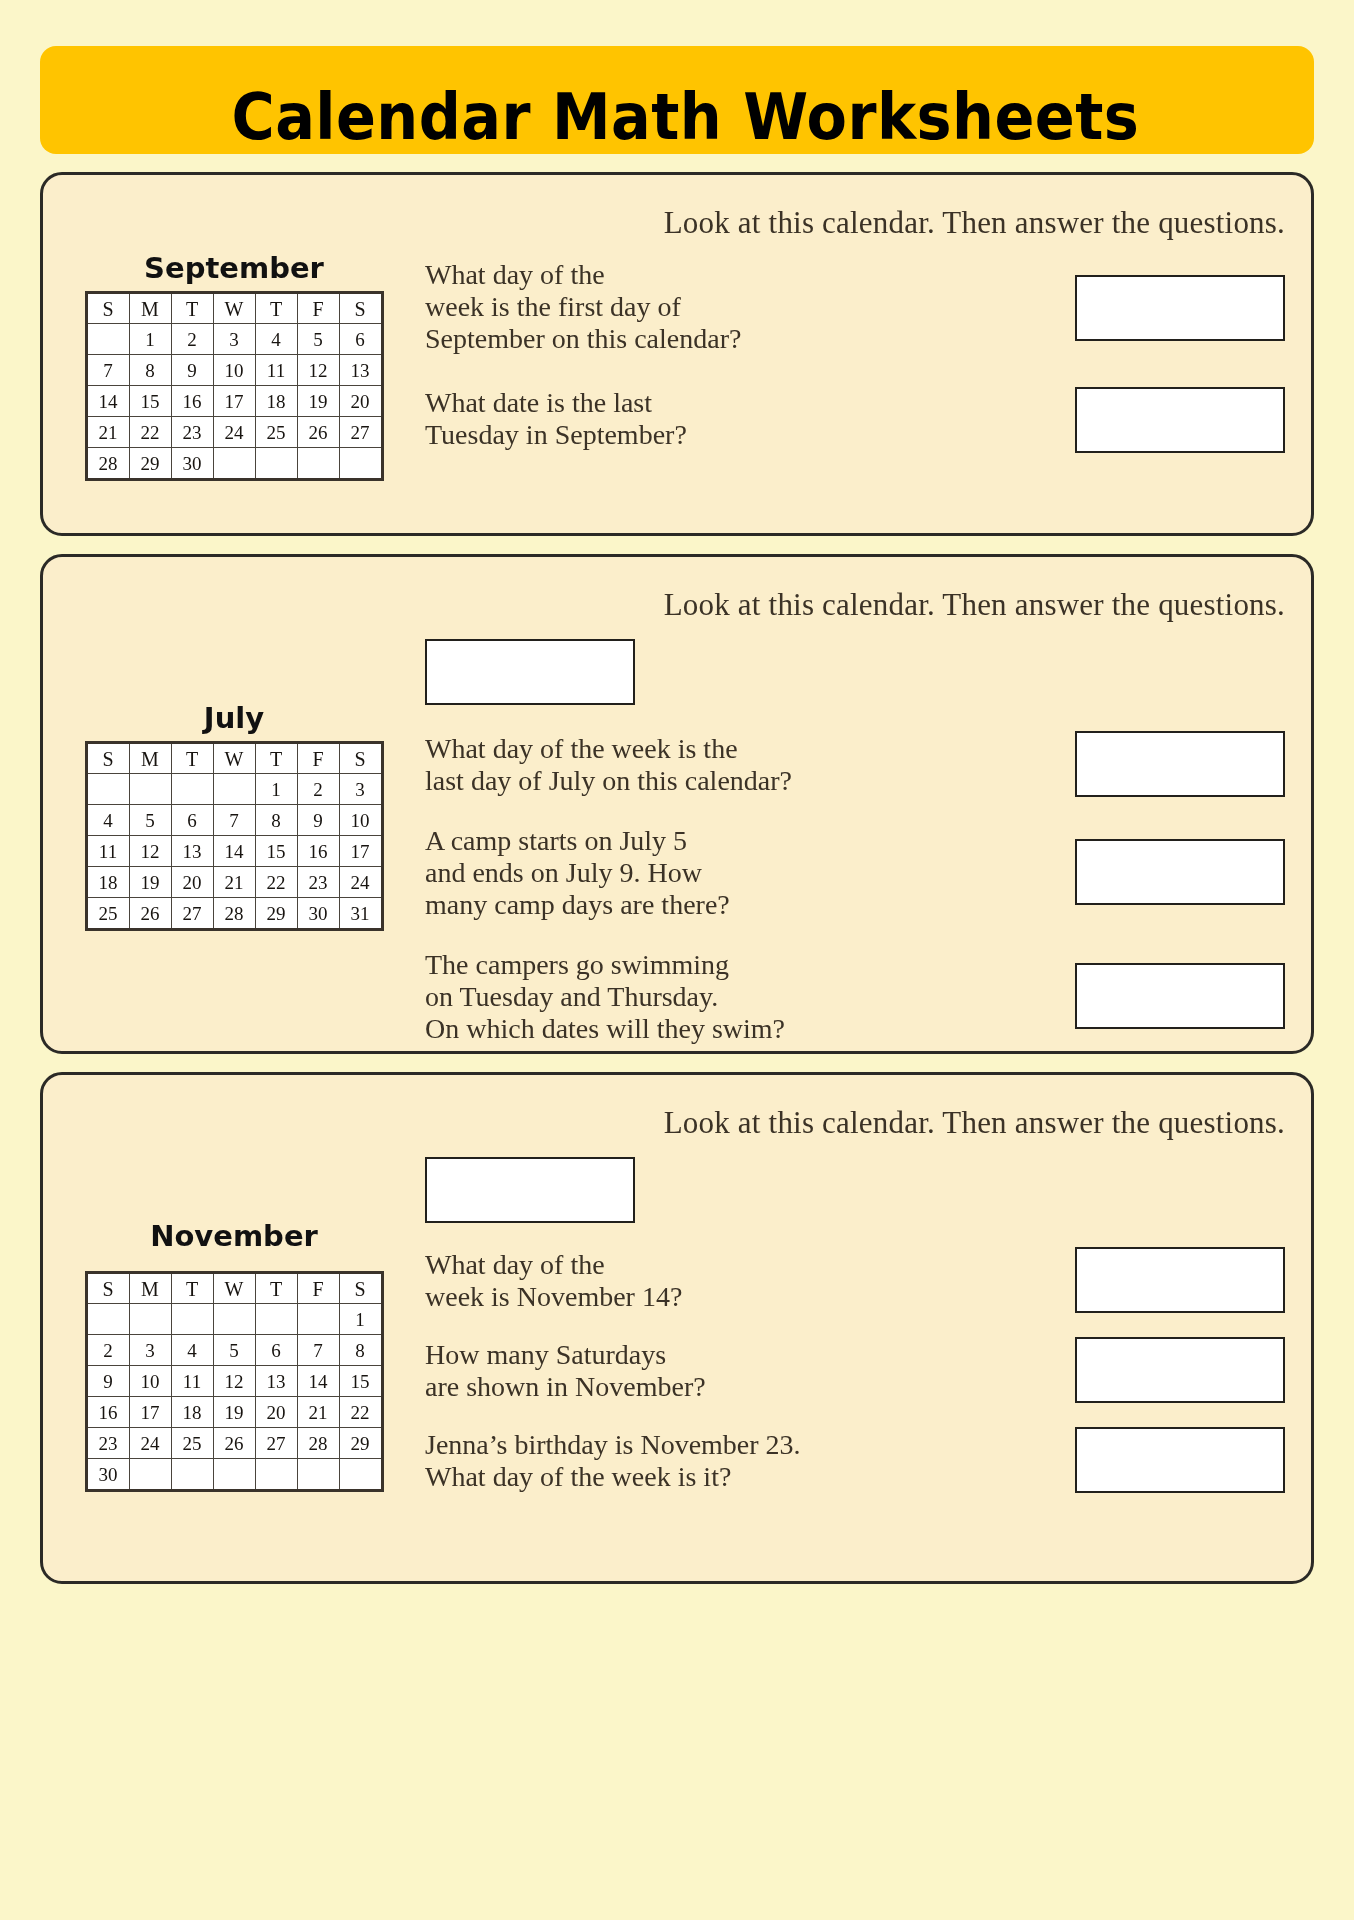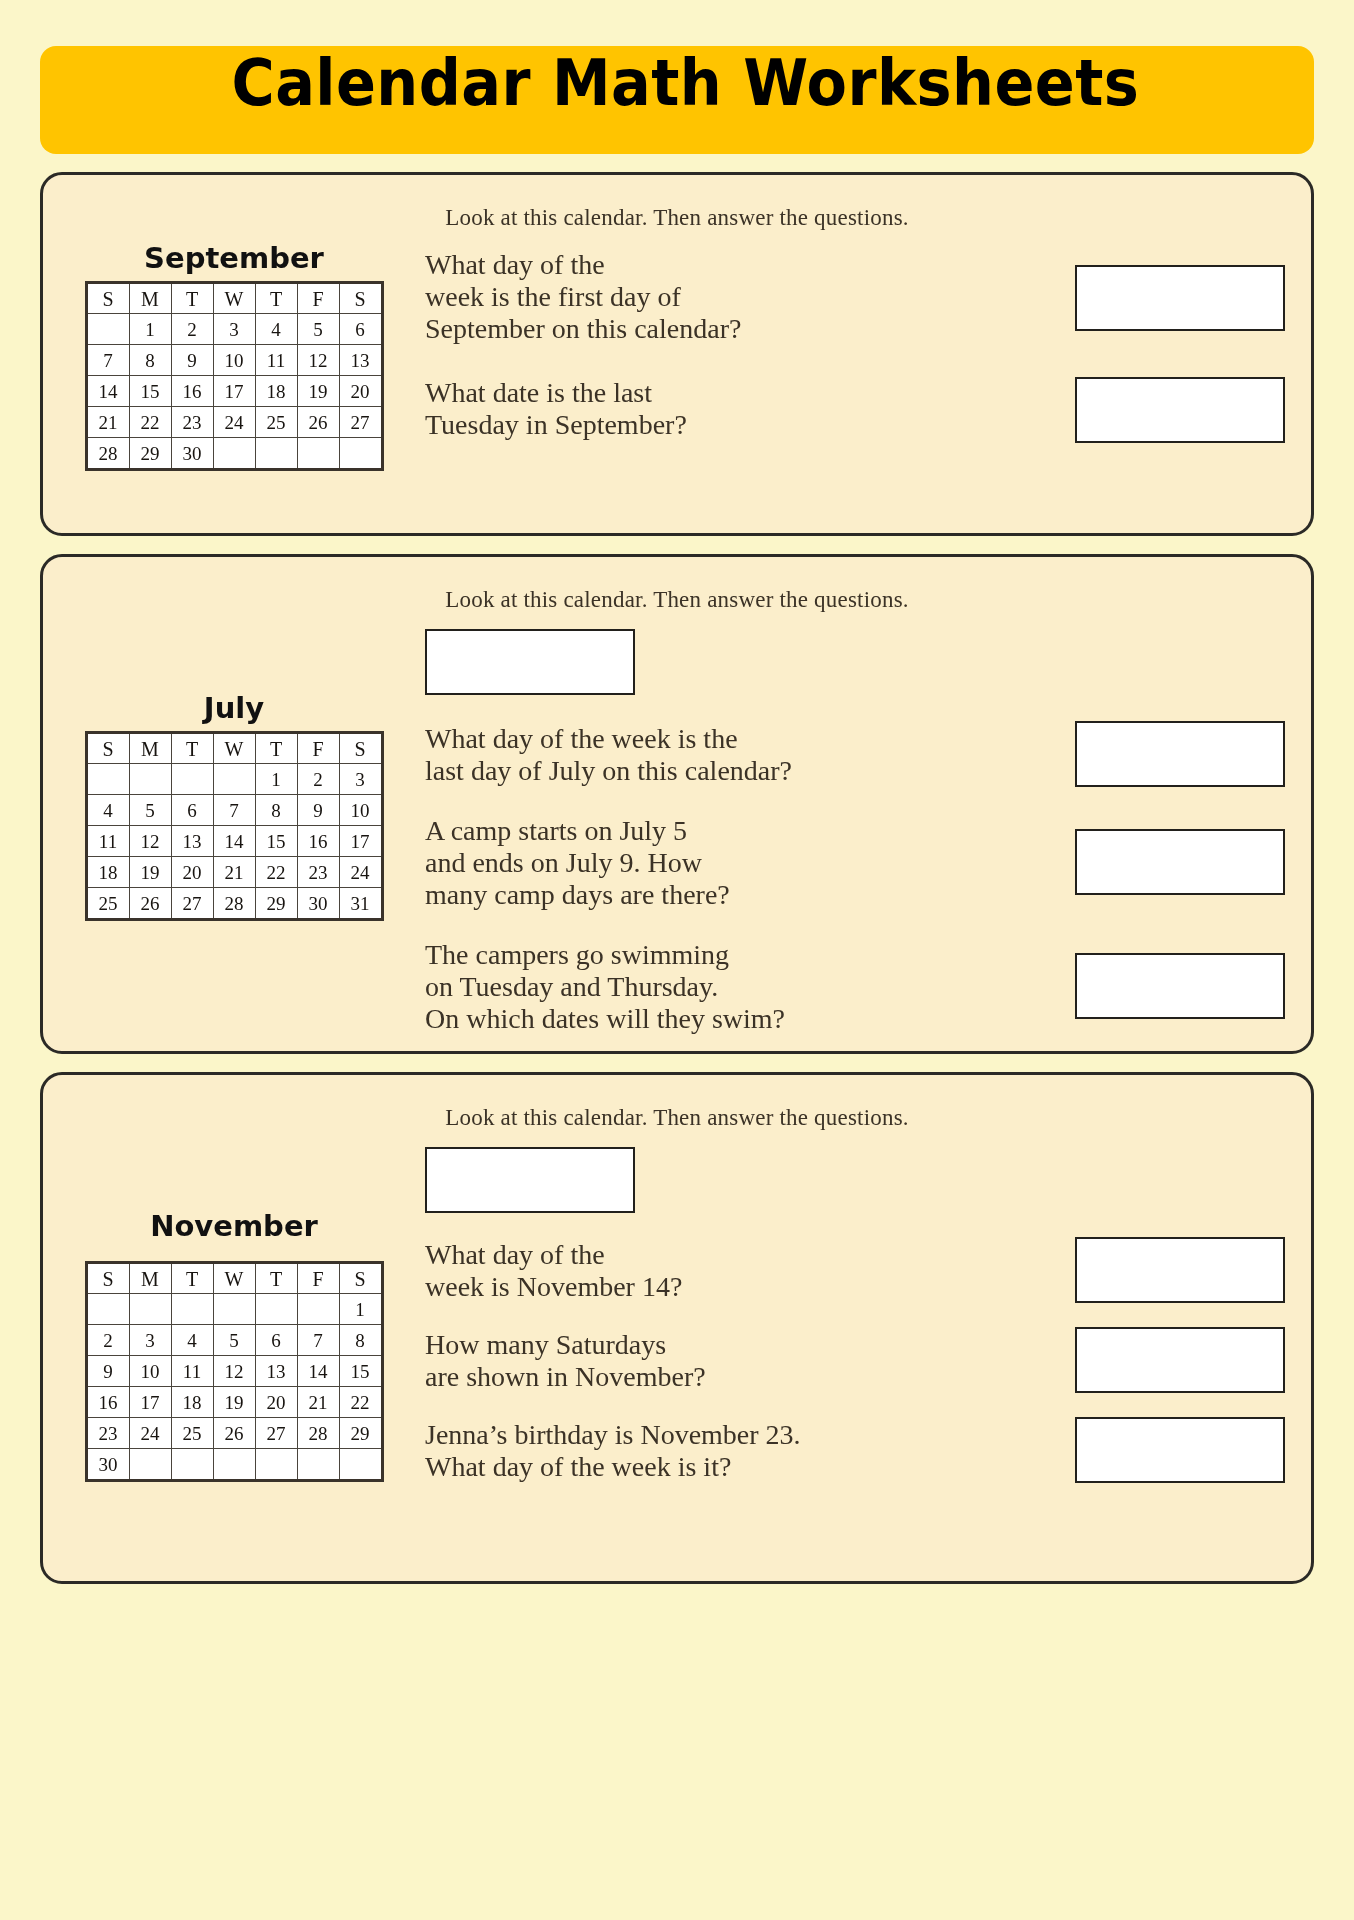--- a/index.html
+++ b/index.html
@@ -22,21 +22,21 @@
     padding: 0 40px;
   }
 
   
   .title-banner {
     margin: 46px 0 0 0;
     height: 108px;
     background: #ffc400;
     border-radius: 16px;
     display: flex;
-    align-items: flex-start;
+    align-items: flex-end;
     justify-content: center;
     padding-left: 16px;
   }
   .title-text {
     font-family: "DejaVu Sans", sans-serif;
     font-weight: bold;
     font-size: 64px;
     letter-spacing: 0.5px;
     color: #000000;
     transform: scaleX(0.92);
@@ -51,22 +51,22 @@
     border: 3px solid #2b2a26;
     border-radius: 22px;
     margin-top: 18px;
     padding: 22px 26px 18px 26px;
   }
   .panel-sept { height: 364px; }
   .panel-july { height: 500px; }
   .panel-nov  { height: 512px; }
 
   .instruction {
-    text-align: center;
-    font-size: 23px;
+    text-align: right;
+    font-size: 31px;
     color: #3b3226;
     letter-spacing: 0.2px;
     margin: 8px 0 0 0;
   }
 
   .panel-body {
     display: flex;
     align-items: flex-start;
     margin-top: 6px;
   }

